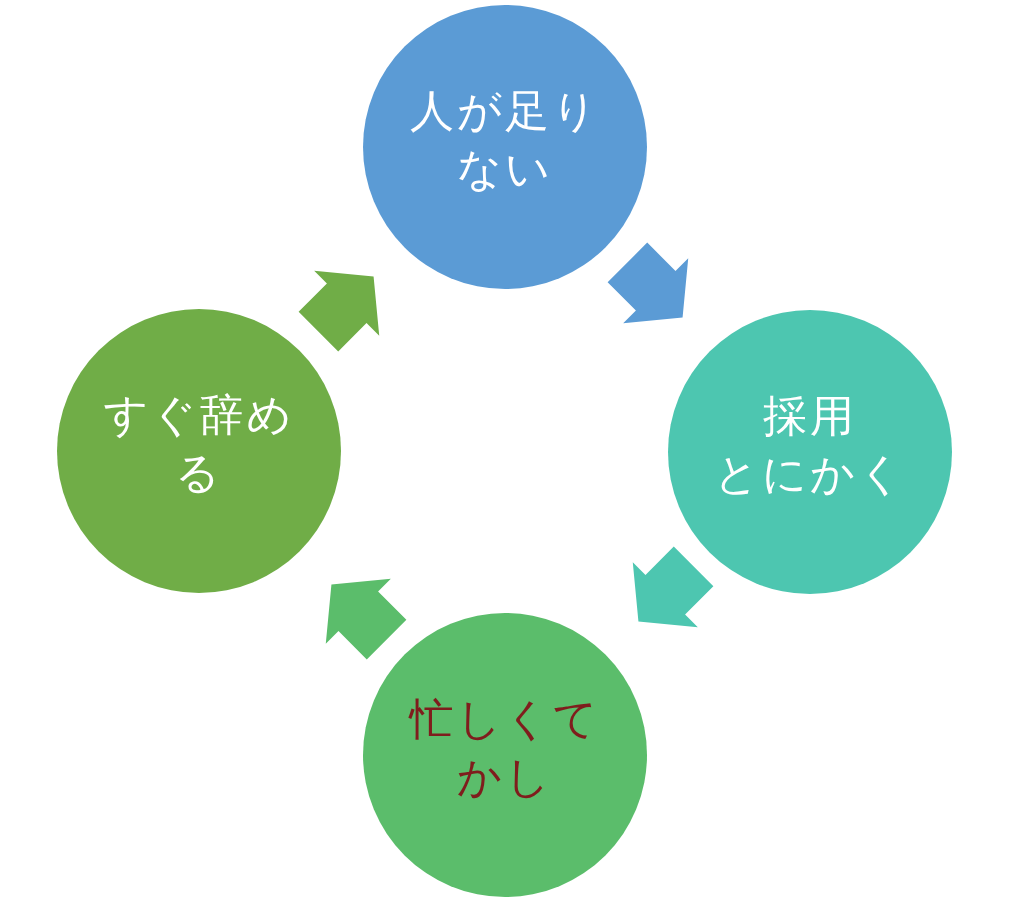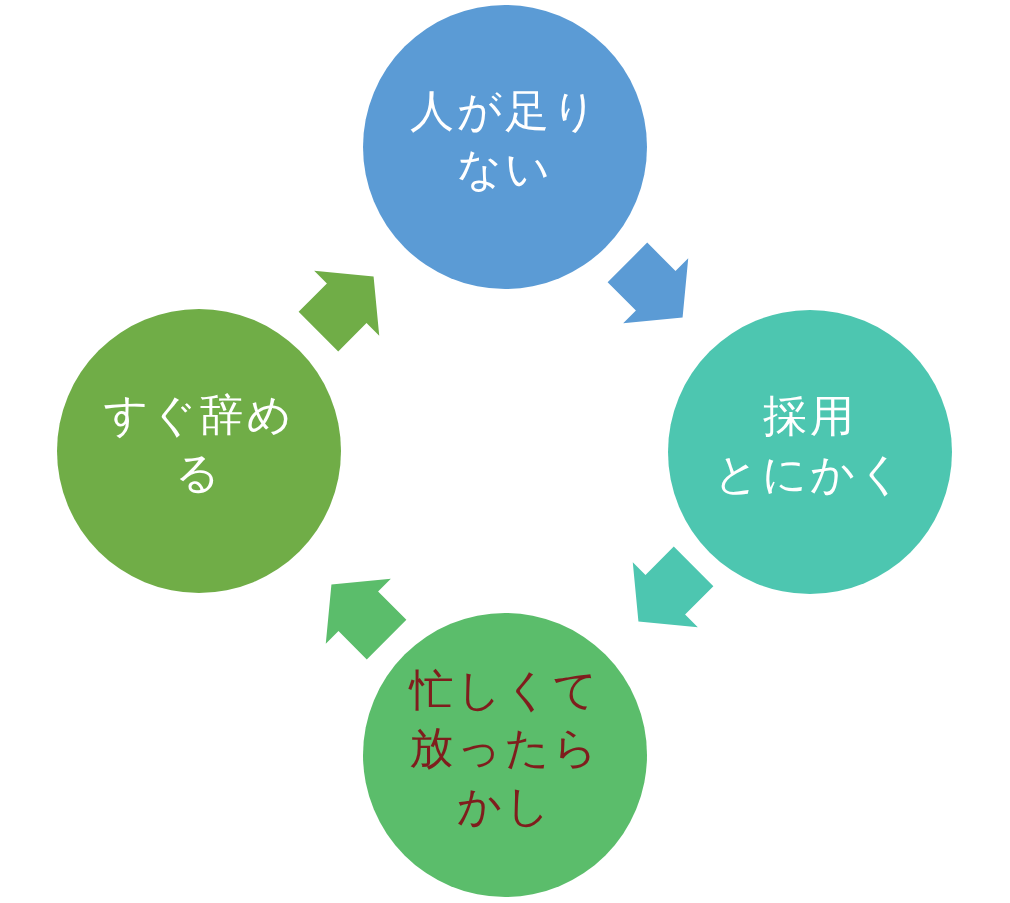--- a/index.html
+++ b/index.html
@@ -59,21 +59,20 @@
   <div class="node node-right" style="background-color: rgb(77, 198, 176);">
     <div class="node-label" style="color: rgb(255, 255, 255);">
       <div>採用</div>
       <div>とにかく</div>
     </div>
   </div>
 
   <div class="node node-bottom" style="background-color: rgb(91, 189, 107);">
     <div class="node-label" style="color: #7f1d1d;">
       <div>忙しくて</div>
-      <div>放ったら</div>
       <div>かし</div>
     </div>
   </div>
 
   <div class="node node-left" style="background-color: rgb(112, 173, 71);">
     <div class="node-label" style="color: rgb(255, 255, 255);">
       <div>すぐ辞め</div>
       <div>る</div>
     </div>
   </div>

